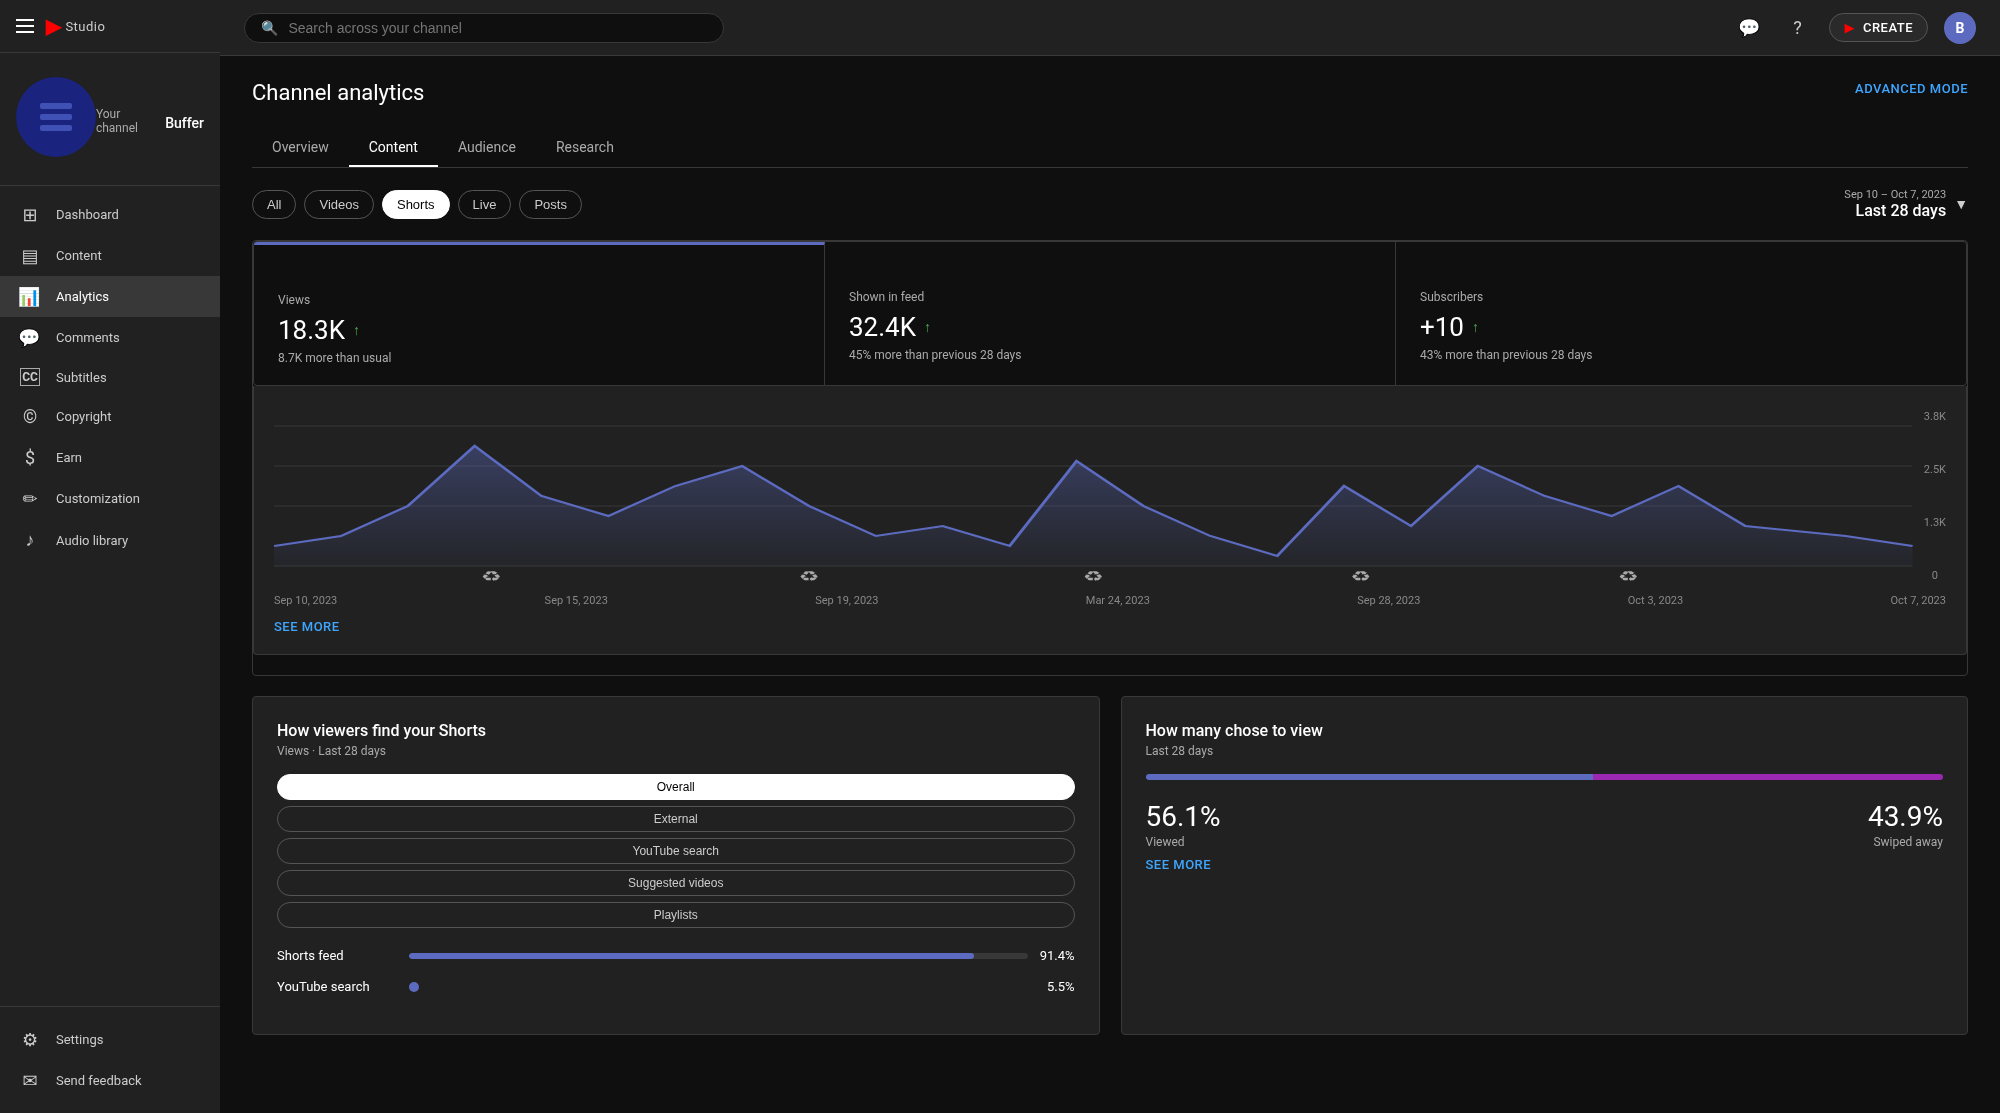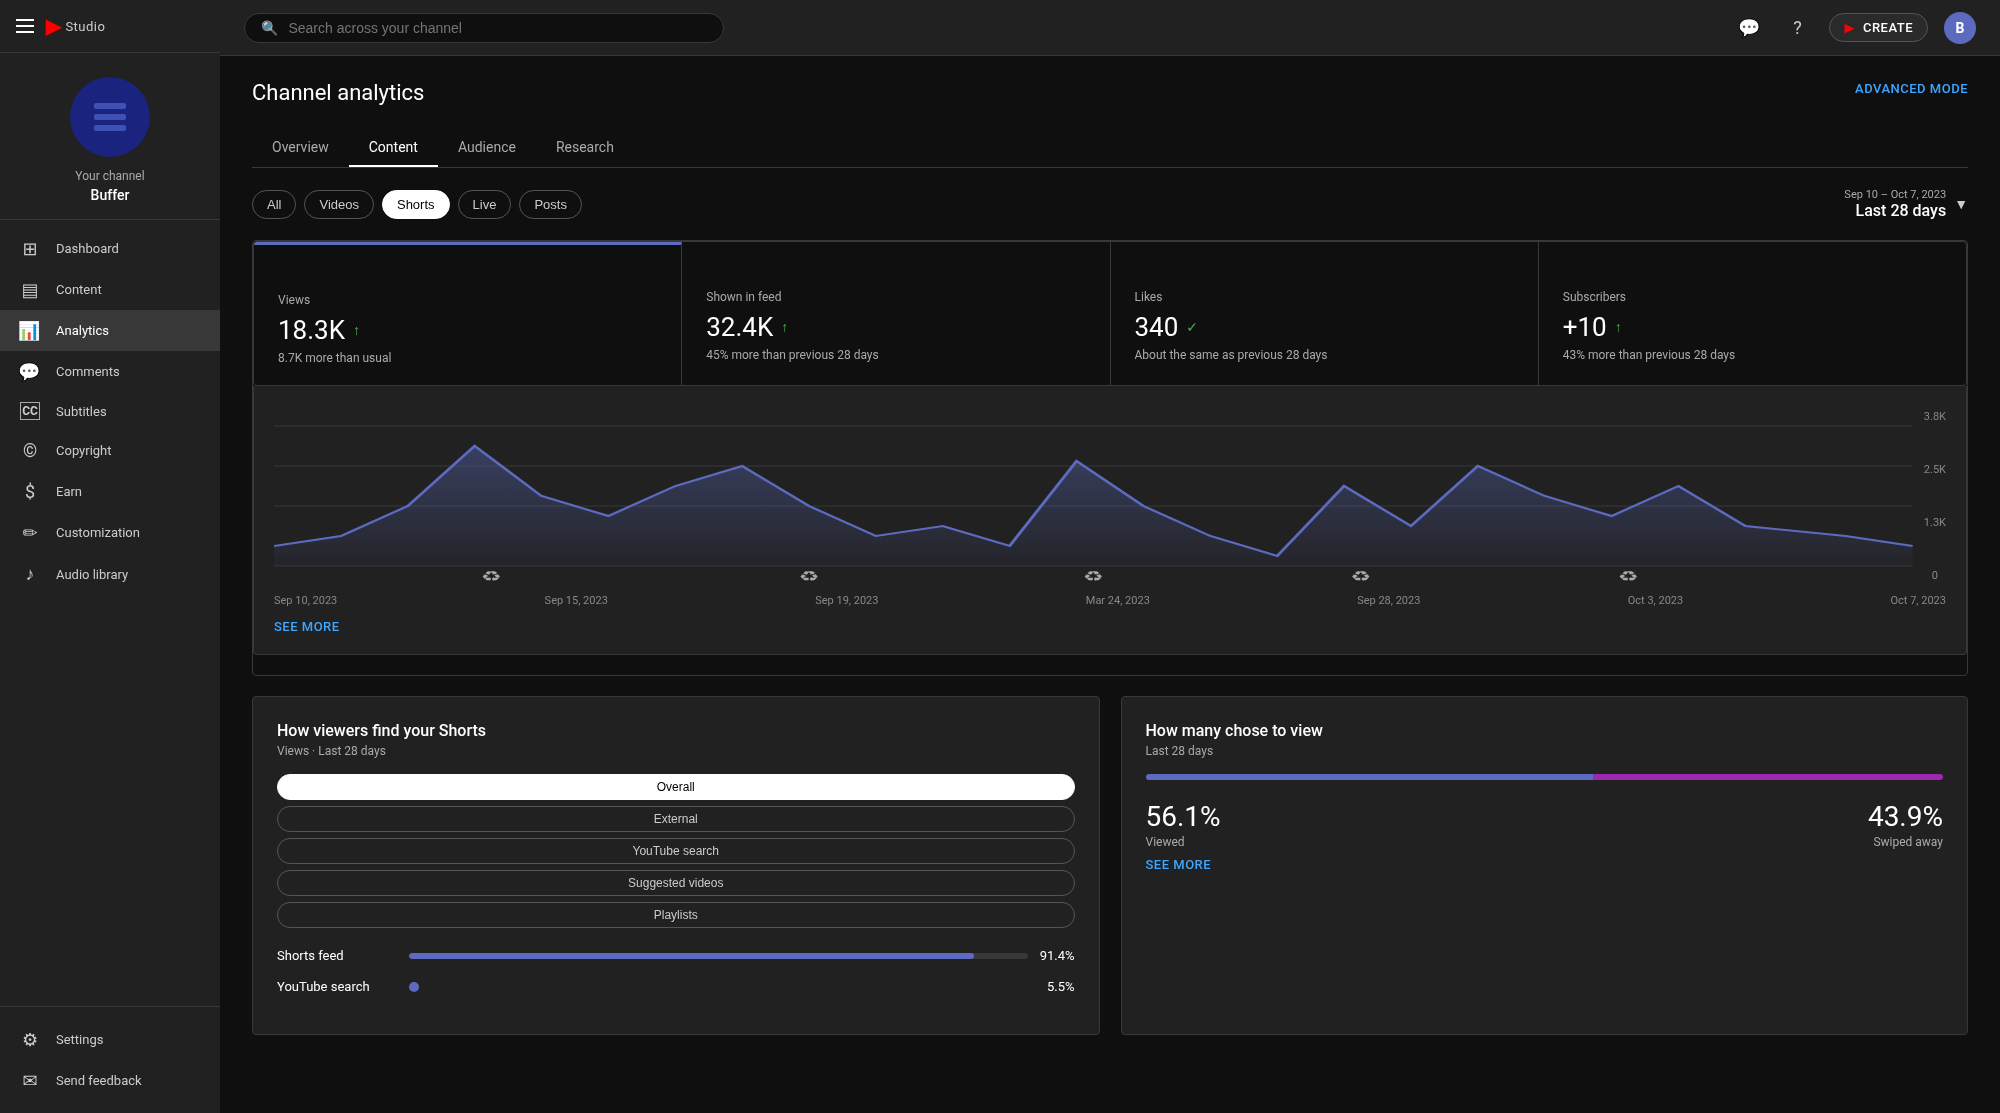--- a/index.html
+++ b/index.html
@@ -7,21 +7,21 @@
 
     
     .sidebar { width: 220px; background: #212121; display: flex; flex-direction: column; height: 100vh; overflow-y: auto; flex-shrink: 0; }
     .sidebar-header { display: flex; align-items: center; gap: 12px; padding: 14px 16px; border-bottom: 1px solid #383838; }
     .hamburger { display: flex; flex-direction: column; gap: 4px; cursor: pointer; }
     .hamburger span { display: block; width: 18px; height: 2px; background: #fff; }
     .yt-logo { display: flex; align-items: center; gap: 4px; }
     .yt-logo-icon { color: #ff0000; font-size: 20px; font-weight: bold; }
     .yt-studio-text { font-size: 13px; color: #ccc; letter-spacing: 0.5px; }
 
-    .channel-info { display: flex; flex-direction: column; align-items: center; padding: 24px 16px 16px; border-bottom: 1px solid #383838; }
+    .channel-info { display: flex; flex-direction: row; align-items: center; padding: 24px 16px 16px; border-bottom: 1px solid #383838; }
     .avatar { width: 80px; height: 80px; border-radius: 50%; background: #1a237e; display: flex; align-items: center; justify-content: center; margin-bottom: 12px; }
     .channel-label { font-size: 12px; color: #aaa; margin-bottom: 4px; }
     .channel-name { font-size: 14px; font-weight: 500; color: #fff; }
 
     .nav-items { flex: 1; padding: 8px 0; }
     .nav-item { display: flex; align-items: center; gap: 16px; padding: 10px 20px; cursor: pointer; color: #ccc; transition: background 0.2s; }
     .nav-item.active { color: #fff; background: #383838; }
     .nav-item.active .nav-icon { color: #ff0000; }
     .nav-icon { width: 20px; display: flex; align-items: center; justify-content: center; font-size: 18px; }
     .nav-label { font-size: 13px; }
@@ -281,28 +281,20 @@
           </div>
           <div class="stat-trend">8.7K more than usual</div>
         </div>
         <div class="stat-card">
           <div class="stat-label">Shown in feed</div>
           <div class="stat-value">
             <span>32.4K</span>
             <span class="trend-up">↑</span>
           </div>
           <div class="stat-trend">45% more than previous 28 days</div>
-        </div>
-        <div class="stat-card">
-          <div class="stat-label">Likes</div>
-          <div class="stat-value">
-            <span>340</span>
-            <span class="trend-same">✓</span>
-          </div>
-          <div class="stat-trend">About the same as previous 28 days</div>
         </div>
         <div class="stat-card">
           <div class="stat-label">Subscribers</div>
           <div class="stat-value">
             <span>+10</span>
             <span class="trend-up">↑</span>
           </div>
           <div class="stat-trend">43% more than previous 28 days</div>
         </div>
       </div>

